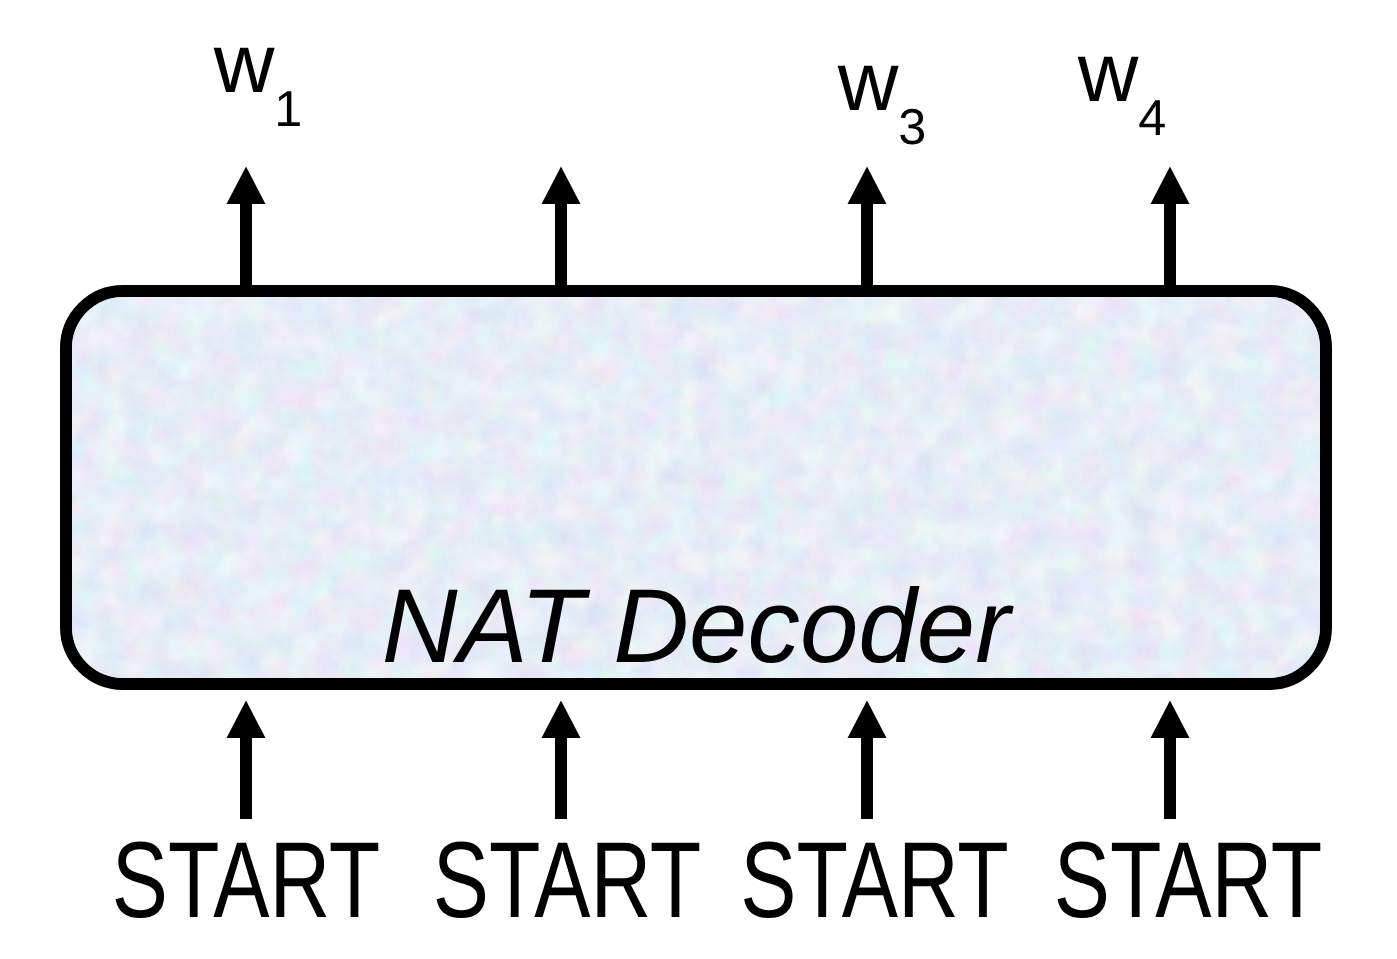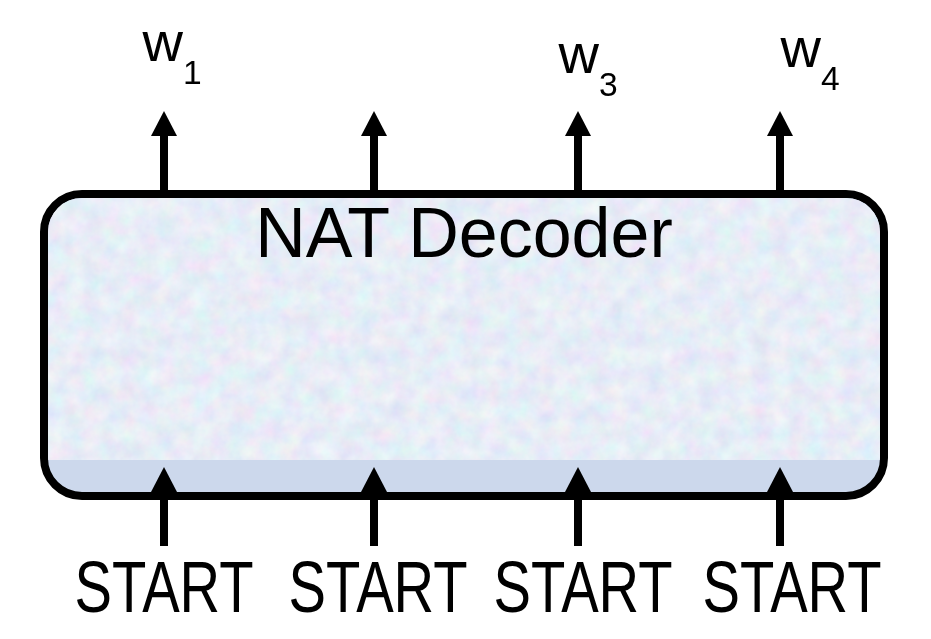--- a/index.html
+++ b/index.html
@@ -53,29 +53,30 @@
   }
   .arrow-top .shaft { height: 57px; }
   .arrow-bottom .shaft { height: 55px; }
 
   
   .decoder-box {
     position: absolute;
     left: 40px;
     top: 190px;
     width: 848px;
-    height: 310px;
+    height: 270px;
     box-sizing: border-box;
     border: 8px solid var(--ink, #000000);
     border-radius: 42px;
     background: var(--fill-base, #ccd8ec);
     overflow: hidden;
     display: flex;
-    align-items: flex-start;
+    align-items: flex-end;
     justify-content: center;
+    font-style: italic;
   }
   .decoder-box .texture {
     position: absolute;
     left: 0; top: 0;
     width: 100%;
     height: 100%;
   }
   .decoder-box .box-title {
     position: relative;
     z-index: 1;
@@ -95,21 +96,21 @@
     white-space: nowrap;
   }
 </style>
 </head>
 <body>
 
 <div class="stage" style="--bg: #ffffff; --ink: #000000; --fill-base: #ccd8ec;">
 
   <div class="wlabel" style="left:172px; top:14px;"><span>w</span><span class="sub">1</span></div>
   <div class="wlabel" style="left:588px; top:14px;margin-top:12px;"><span>w</span><span class="sub">3</span></div>
-  <div class="wlabel" style="left:810px; top:20px;text-align:center;"><span>w</span><span class="sub">4</span></div>
+  <div class="wlabel" style="left:748px; top:20px;text-align:center;"><span>w</span><span class="sub">4</span></div>
 
   <div class="arrow arrow-top" style="left:164px; top:111px;">
       <div class="head"></div>
       <div class="shaft"></div>
     </div>
   <div class="arrow arrow-top" style="left:374px; top:111px;">
       <div class="head"></div>
       <div class="shaft"></div>
     </div>
   <div class="arrow arrow-top" style="left:578px; top:111px;">

